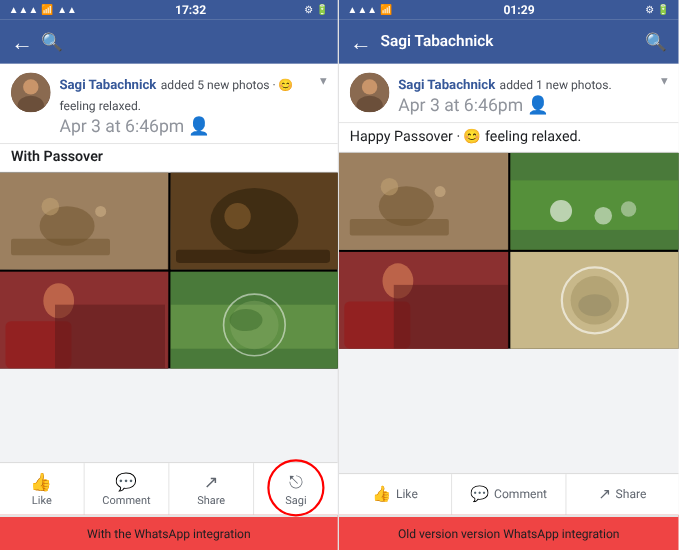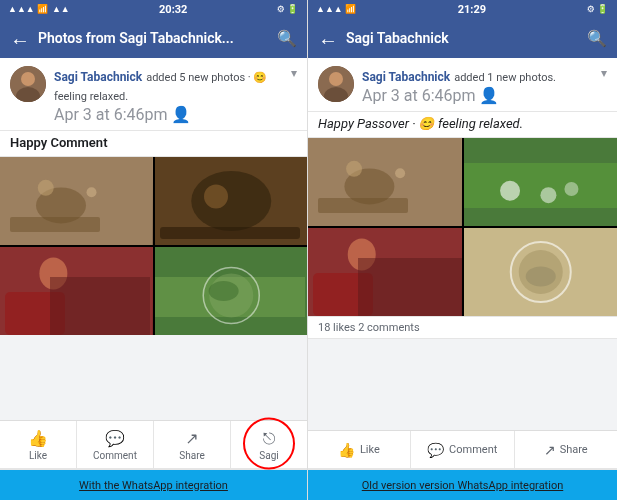--- a/index.html
+++ b/index.html
@@ -189,31 +189,30 @@
       border: 2.5px solid red;
       border-radius: 50%;
       top: 50%;
       left: 50%;
       transform: translate(-50%, -53%);
       pointer-events: none;
     }
 
     
     .caption-row {
-      background: #0ea5e9;
+      background: #ef4444;
       text-align: left;
       padding: 6px 8px;
       font-size: 11px;
       color: #1c1e21;
       border-top: 2px solid #e5e5e5;
       height: 32px;
       display: flex;
       align-items: center;
       justify-content: center;
-      text-decoration: underline;
     }
 
     
     .right-panel {
       width: 309px;
       height: 100%;
       display: flex;
       flex-direction: column;
       background: #f2f3f5;
     }
@@ -259,30 +258,29 @@
 <div class="main-container">
 
   <div class="phone-panel">
 
     <div class="status-bar">
       <div class="status-icons">
         <span>▲▲▲</span>
         <span>📶</span>
         <span>▲▲</span>
       </div>
-      <span class="time">20:32</span>
+      <span class="time">17:32</span>
       <div class="status-icons">
         <span>⚙</span>
         <span>🔋</span>
       </div>
     </div>
 
     <div class="nav-bar">
       <span class="nav-back">←</span>
-      <span class="nav-title">Photos from Sagi Tabachnick...</span>
       <span class="nav-search">🔍</span>
     </div>
 
     <div class="post-header">
       <div class="avatar">
         <div class="avatar-img">
           <svg width="36" height="36" viewBox="0 0 36 36">
             <circle cx="18" cy="18" r="18" fill="#8a6a50"></circle>
             <circle cx="18" cy="13" r="7" fill="#c9956a"></circle>
             <ellipse cx="18" cy="30" rx="12" ry="9" fill="#6b4f3a"></ellipse>
@@ -293,21 +291,21 @@
         <span class="post-author">Sagi Tabachnick</span>
         <span class="post-action">added 5 new photos · 😊 feeling relaxed.</span>
         <div class="post-time">
           <span>Apr 3 at 6:46pm</span>
           <span> 👤</span>
         </div>
       </div>
       <span class="post-down">▾</span>
     </div>
 
-    <div class="post-text">Happy Comment</div>
+    <div class="post-text">With Passover</div>
 
     <div class="photo-composite">
       <div class="row1">
         <div class="grid-cell food-1" style="background: linear-gradient(135deg, #8B7355 0%, #A0856C 30%, #c5a882 50%, #6B4F3A 100%);">
           
           <svg width="100%" height="88" xmlns="http://www.w3.org/2000/svg">
             <rect width="100%" height="100%" fill="#9c8060"></rect>
             <ellipse cx="40%" cy="55%" rx="25" ry="18" fill="#7a5e3a" opacity="0.7"></ellipse>
             <circle cx="30%" cy="35%" r="8" fill="#c8a876" opacity="0.5"></circle>
             <circle cx="60%" cy="40%" r="5" fill="#e8c89a" opacity="0.4"></circle>
@@ -372,21 +370,21 @@
     </div>
   </div>
 
   <div class="right-panel">
 
     <div class="status-bar">
       <div class="status-icons">
         <span>▲▲▲</span>
         <span>📶</span>
       </div>
-      <span class="time">21:29</span>
+      <span class="time">01:29</span>
       <div class="status-icons">
         <span>⚙</span>
         <span>🔋</span>
       </div>
     </div>
 
     <div class="nav-bar">
       <span class="nav-back">←</span>
       <span class="nav-title">Sagi Tabachnick</span>
       <span class="nav-search">🔍</span>
@@ -406,21 +404,21 @@
         <span class="post-author">Sagi Tabachnick</span>
         <span class="post-action">added 1 new photos.</span>
         <div class="post-time">
           <span>Apr 3 at 6:46pm</span>
           <span> 👤</span>
         </div>
       </div>
       <span class="post-down">▾</span>
     </div>
 
-    <div class="post-text" style="font-weight:normal;font-style:italic;">
+    <div class="post-text" style="font-weight:normal;">
       <span>Happy Passover ·</span>
       <span>😊 feeling relaxed.</span>
     </div>
 
     <div class="photo-composite">
       <div class="row1">
         <div class="grid-cell" style="background: linear-gradient(135deg, #9c8060 0%, #c5a882 40%, #8B7355 100%);">
           <svg width="100%" height="88" xmlns="http://www.w3.org/2000/svg">
             <rect width="100%" height="100%" fill="#9c8060"></rect>
             <ellipse cx="40%" cy="55%" rx="25" ry="18" fill="#7a5e3a" opacity="0.7"></ellipse>
@@ -452,23 +450,20 @@
           <svg width="100%" height="88" xmlns="http://www.w3.org/2000/svg">
             <rect width="100%" height="100%" fill="#c8b88a"></rect>
             <circle cx="50%" cy="50%" r="30" fill="none" stroke="#ffffff" stroke-width="2" opacity="0.6"></circle>
             <circle cx="50%" cy="50%" r="22" fill="#a09060" opacity="0.5"></circle>
             <ellipse cx="50%" cy="55%" rx="15" ry="10" fill="#888060" opacity="0.4"></ellipse>
           </svg>
         </div>
       </div>
     </div>
 
-    <div class="engagement-row">
-      <span>18 likes  2 comments</span>
-    </div>
 
     <div class="right-action-bar">
       <div class="right-action-btn">
         <span class="icon">👍</span>
         <span>Like</span>
       </div>
       <div class="right-action-btn">
         <span class="icon">💬</span>
         <span>Comment</span>
       </div>

